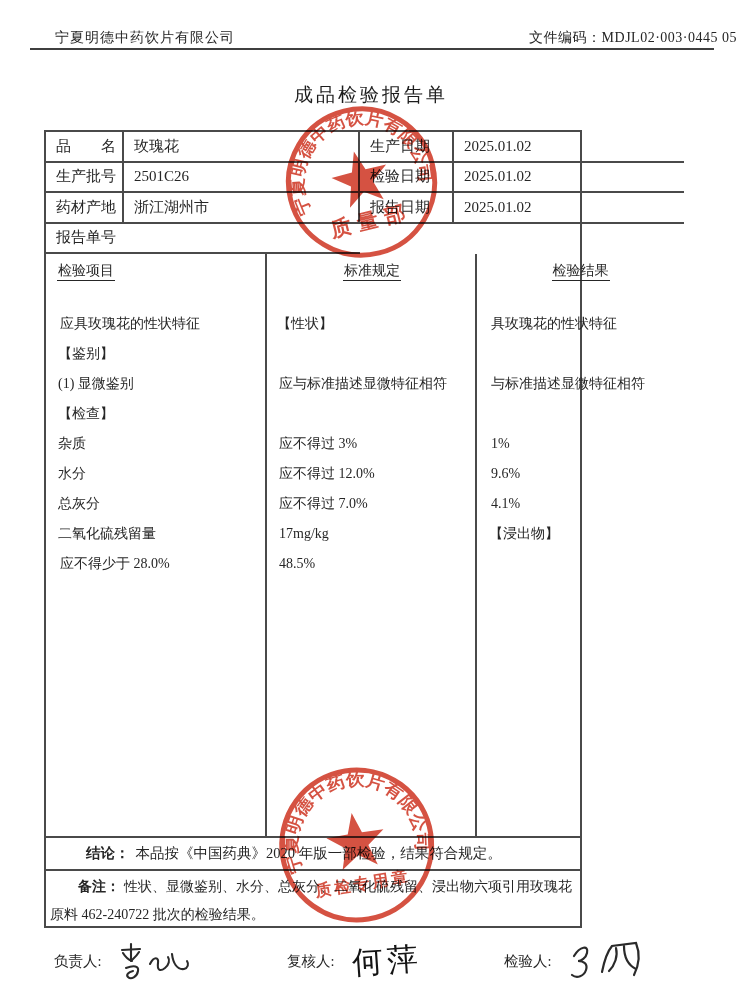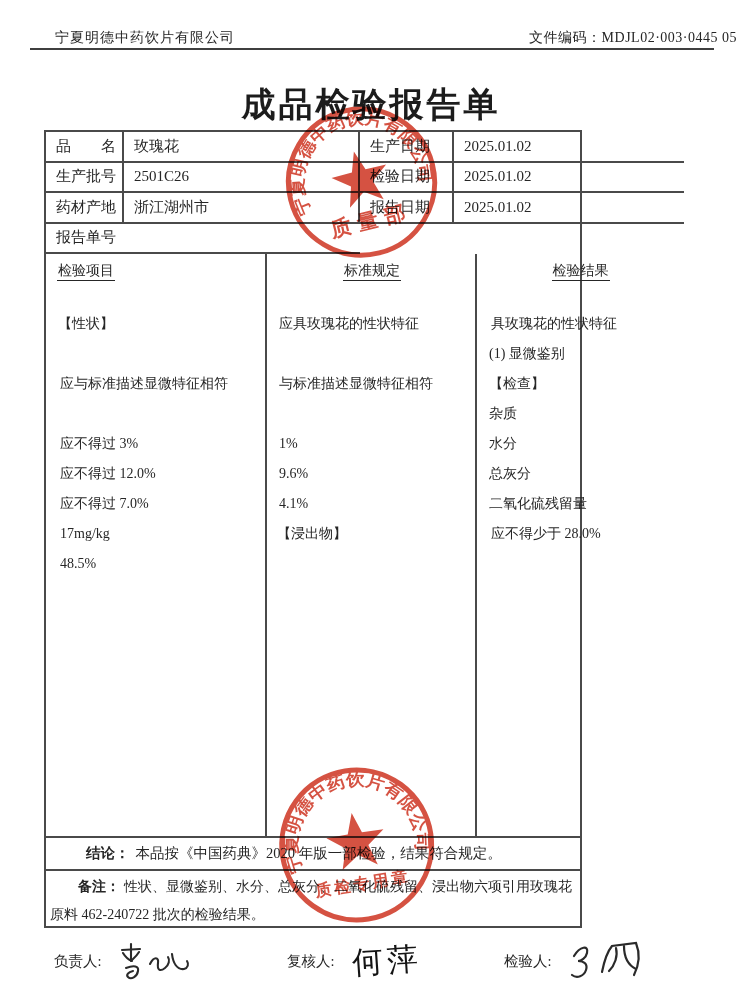--- a/index.html
+++ b/index.html
@@ -5,21 +5,21 @@
   html,body{margin:0;padding:0;}
   body{
     width:742px;height:1000px;position:relative;background:#ffffff;
     font-family:"Liberation Serif","DejaVu Serif",serif;color:#262626;
     overflow:hidden;
   }
   .company{position:absolute;left:55px;top:29px;font-size:14px;letter-spacing:1px;}
   .doccode{position:absolute;right:5px;top:29px;font-size:14px;letter-spacing:.5px;white-space:nowrap;}
   .header-rule{position:absolute;left:30px;right:28px;top:48px;height:2px;background:#3f3f3f;}
   .title{position:absolute;top:82px;left:0;width:100%;text-align:center;
-         font-size:34px;font-weight:bold;letter-spacing:3px;color:#1c1c1c;}
+         font-size:19px;font-weight:normal;letter-spacing:3px;color:#1c1c1c;}
 
   
   .doc-table{position:absolute;left:44px;top:130px;width:538px;height:798px;
              border:2px solid #4a4a4a;box-sizing:border-box;background:transparent;}
 
   .info-grid{display:grid;grid-template-columns:78px 236px 94px 230px;grid-auto-rows:30.5px;}
   .info-cell{box-sizing:border-box;border-right:2px solid #4a4a4a;border-bottom:2px solid #4a4a4a;
              display:flex;align-items:center;padding-left:10px;font-size:15px;white-space:nowrap;}
   .info-cell.last{border-right:none;}
   .report-row{display:grid;grid-template-columns:314px 324px;grid-auto-rows:30.5px;}
@@ -94,23 +94,24 @@
       <div class="info-cell">报告单号</div>
     </div>
 
     <div class="main-section">
       <div class="vline v1"></div>
       <div class="vline v2"></div>
       <div class="mt-header mt-h0"><span>检验项目</span></div>
       <div class="mt-header mt-h1"><span>标准规定</span></div>
       <div class="mt-header mt-h2"><span>检验结果</span></div>
       <div class="mt-rows">
+          <div class="mt-cell c1">应具玫瑰花的性状特征</div>
           <div class="mt-cell c0">【性状】</div>
-          <div class="mt-cell c1">应具玫瑰花的性状特征</div>
           <div class="mt-cell c2">具玫瑰花的性状特征</div>
+          <div class="mt-cell c0">【鉴别】</div>
           <div class="mt-cell c1"></div>
           <div class="mt-cell c2"></div>
           <div class="mt-cell c0">(1) 显微鉴别</div>
           <div class="mt-cell c1">应与标准描述显微特征相符</div>
           <div class="mt-cell c2">与标准描述显微特征相符</div>
           <div class="mt-cell c0">【检查】</div>
           <div class="mt-cell c1"></div>
           <div class="mt-cell c2"></div>
           <div class="mt-cell c0">杂质</div>
           <div class="mt-cell c1">应不得过 3%</div>

